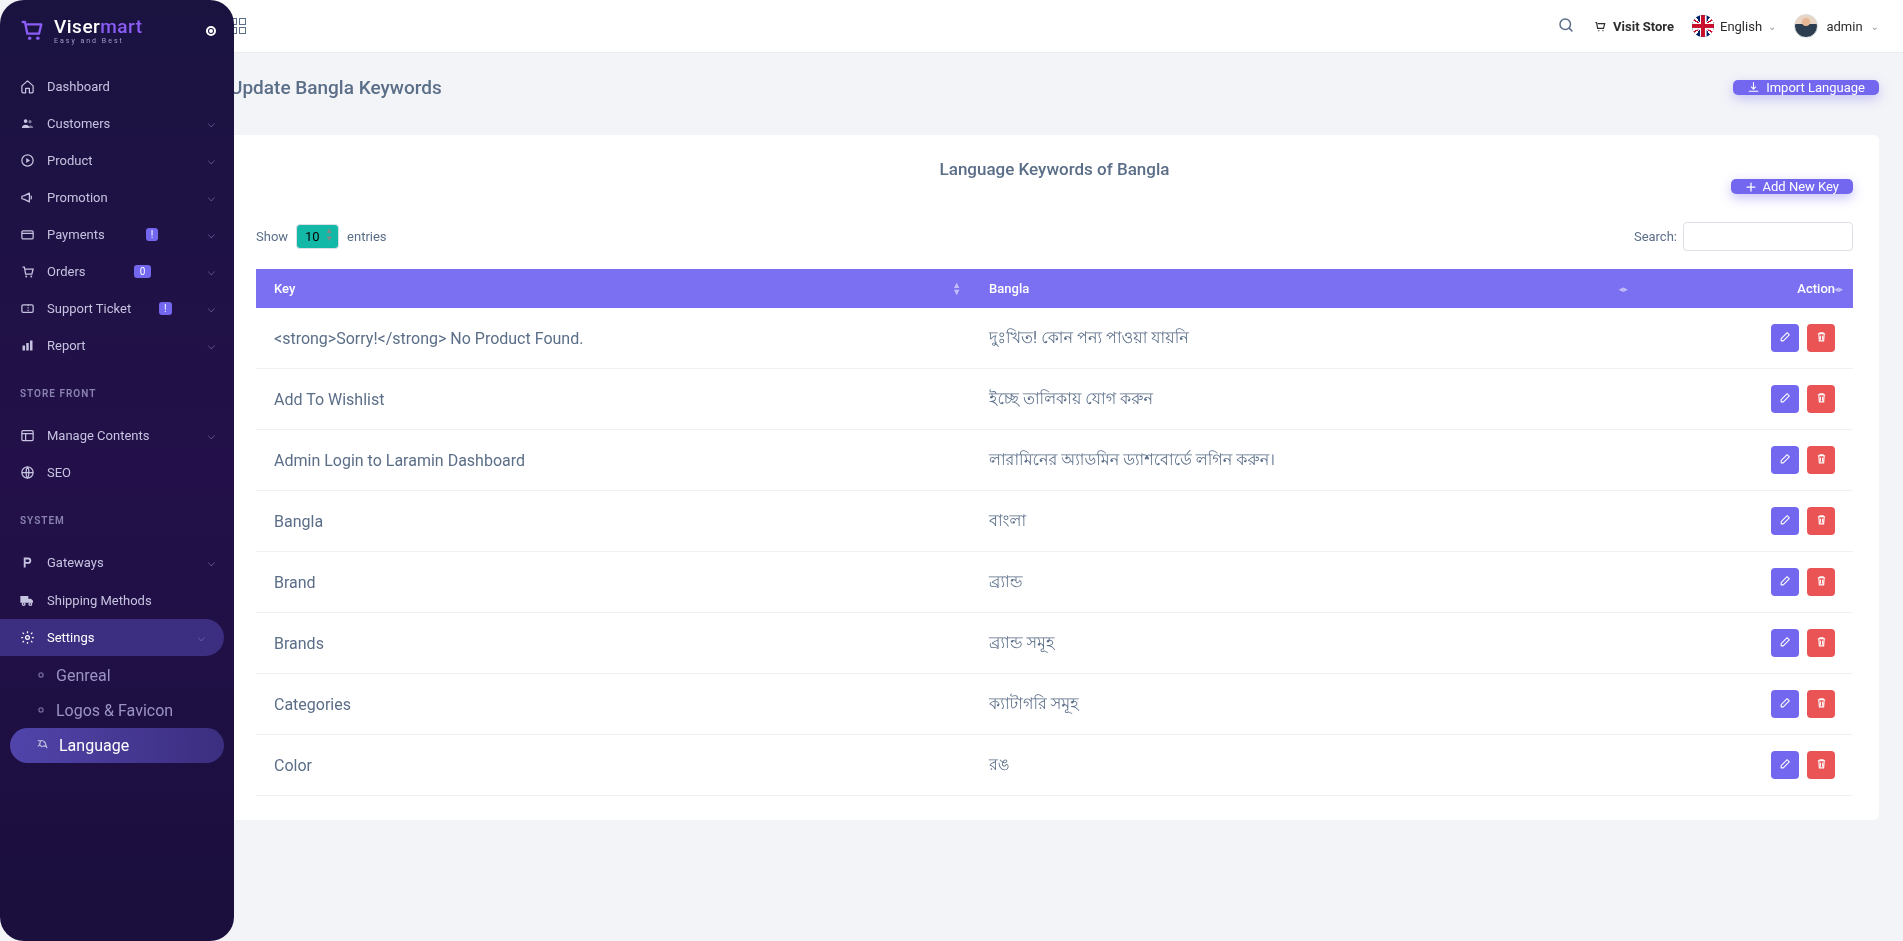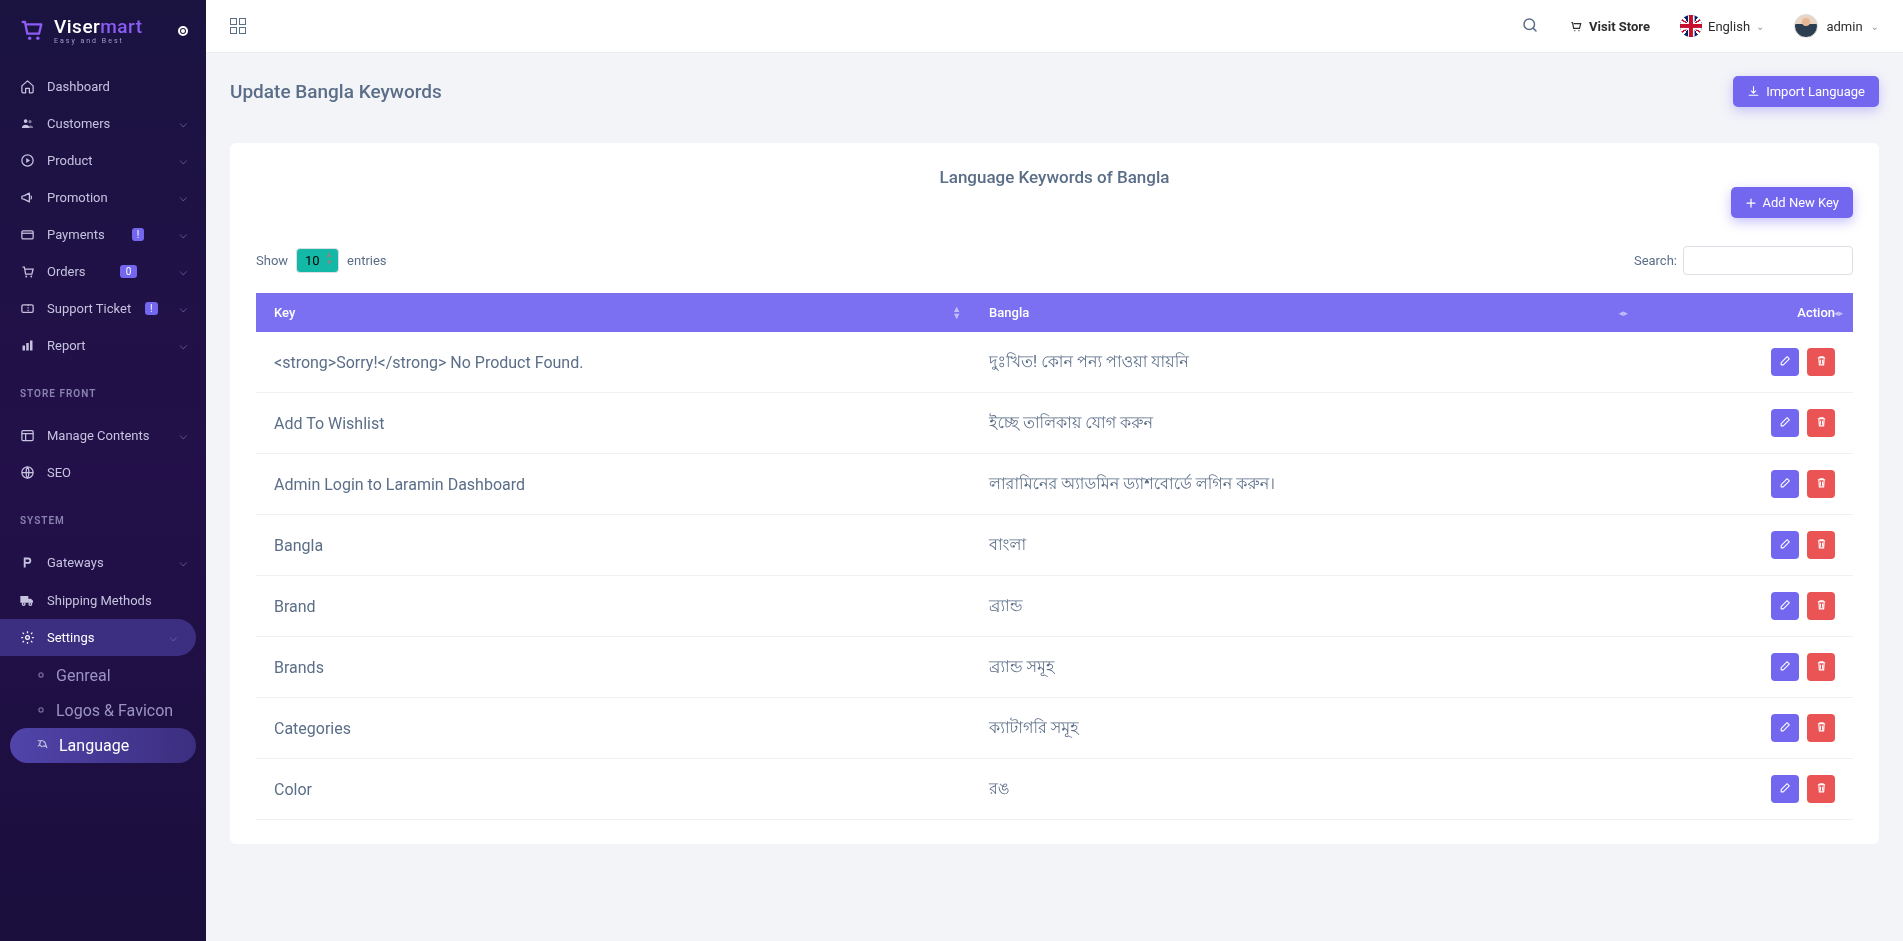--- a/index.html
+++ b/index.html
@@ -1,20 +1,20 @@
 <!DOCTYPE html>
 <html><head>
 <meta charset="utf-8">
 <style>
 * { margin: 0; padding: 0; box-sizing: border-box; font-family: -apple-system, BlinkMacSystemFont, "Segoe UI", Roboto, sans-serif; }
 body { background: #f3f4f8; color: #5b6e88; font-size: 14px; overflow-x: hidden; }
 .layout { display: flex; min-height: 100vh; }
 
 
-.sidebar { width: 206px; background: linear-gradient(180deg, #1a1340 0%, #23104a 50%, #1a0f3d 100%); color: #fff; position: fixed; top: 0; left: 0; bottom: 0; overflow-y: auto; }
+.sidebar { width: 234px; background: linear-gradient(180deg, #1a1340 0%, #23104a 50%, #1a0f3d 100%); color: #fff; position: fixed; top: 0; left: 0; bottom: 0; overflow-y: auto; border-radius: 24px; }
 .sidebar-logo { padding: 15px 18px 12px; display: flex; align-items: center; }
 .logo-cart { margin-right: 8px; }
 .logo-text { display: flex; flex-direction: column; line-height: 1; }
 .logo-title { font-size: 19px; font-weight: 500; letter-spacing: .5px; }
 .logo-title .mart { color: #8b5cf6; }
 .logo-sub { font-size: 7px; letter-spacing: 2px; color: #a79dcc; margin-top: 2px; }
 .sidebar-toggle { margin-left: auto; width: 10px; height: 10px; border: 2px solid #fff; border-radius: 50%; position: relative; }
 .sidebar-toggle::after { content:''; position:absolute; inset:1px; border-radius:50%; background:#fff; }
 
 .nav-section { padding: 10px 0; }
@@ -28,35 +28,35 @@
 .sub-items { padding: 2px 0; }
 .sub-item { display: flex; align-items: center; padding: 8px 20px 8px 36px; color: #9b93c4; font-size: 16px; cursor: pointer; }
 .sub-item.active { background: linear-gradient(90deg, rgba(115,103,240,.6), rgba(115,103,240,.35)); border-radius: 20px; margin: 0 10px; padding-left: 26px; color:#fff; }
 .sub-item .dot-icon { margin-right: 10px; font-size: 10px; opacity:.7; }
 
 
 .main { margin-left: 206px; flex: 1; }
 .topbar { background: #fff; height: 52px; display: flex; align-items: center; padding: 0 24px; box-shadow: 0 1px 0 rgba(0,0,0,.03); }
 .collapse-btn { width:18px; display:flex; flex-wrap:wrap; gap:2px; cursor:pointer; }
 .collapse-btn span { width:7px; height:7px; border:1.5px solid #5b6e88; }
-.topbar-right { margin-left:auto; display:flex; align-items:center; gap:30px; }
+.topbar-right { margin-left:auto; display:flex; align-items:center; gap:18px; }
 .search-btn svg { width:18px; height:18px; }
 .visit-store { display:flex; align-items:center; gap:6px; font-weight:700; color:#2c2c2c; font-size:13px; cursor:pointer; }
 .lang-switch { display:flex; align-items:center; gap:6px; font-size:13px; color:#2c2c2c; cursor:pointer; }
 .uk-flag { width:22px; height:22px; border-radius:50%; background: conic-gradient(#012169 0 40deg, #fff 40deg 50deg, #c8102e 50deg 60deg, #fff 60deg 70deg, #012169 70deg 110deg, #fff 110deg 120deg, #c8102e 120deg 130deg,#fff 130deg 140deg,#012169 140deg 220deg,#fff 220deg 230deg,#c8102e 230deg 240deg,#fff 240deg 250deg,#012169 250deg 290deg,#fff 290deg 300deg,#c8102e 300deg 310deg,#fff 310deg 320deg,#012169 320deg 360deg); position:relative; }
 .uk-flag::after{content:'';position:absolute;inset:0;border-radius:50%;background:linear-gradient(#c8102e,#c8102e) center/100% 18% no-repeat,linear-gradient(#c8102e,#c8102e) center/18% 100% no-repeat,linear-gradient(#fff,#fff) center/100% 30% no-repeat,linear-gradient(#fff,#fff) center/30% 100% no-repeat;}
 .user { display:flex; align-items:center; gap:8px; font-size:13px; color:#2c2c2c; cursor:pointer; }
 .avatar { width:24px; height:24px; border-radius:50%; background: linear-gradient(#e8d5c4 40%, #2c3e50 40%); border:1px solid #ddd; position:relative; }
 .avatar::after{content:'';position:absolute;top:3px;left:50%;transform:translateX(-50%);width:8px;height:8px;border-radius:50%;background:#e8b896;}
 .down-caret { font-size:10px; color:#999; }
 
 .content { padding: 24px; }
 .page-header { display:flex; align-items:center; margin-bottom:36px; }
 .page-title { font-size:19px; font-weight:500; color:#5b6e88; }
-.btn { border:none; border-radius:5px; padding:8px 14px; font-size:13px; cursor:pointer; display:inline-flex; align-items:center; gap:6px; }
+.btn { border:none; border-radius:5px; padding:0 14px; font-size:13px; cursor:pointer; display:inline-flex; align-items:center; gap:6px; }
 .btn-primary { background:#7367f0; color:#fff; }
 .btn-import { margin-left:auto; box-shadow: 0 4px 12px rgba(115,103,240,.35); }
 .btn-add { box-shadow: 0 4px 12px rgba(115,103,240,.4); }
 
 .card { background:#fff; border-radius:6px; padding:24px 26px; }
 .card-header { display:flex; align-items:center; margin-bottom:28px;flex-direction:column; }
 .card-title { font-size:17px; font-weight:500; color:#5b6e88; }
 
 .table-controls { display:flex; align-items:center; margin-bottom:18px; font-size:13px; color:#5b6e88; }
 .entries-ctrl { display:flex; align-items:center; gap:8px; }

